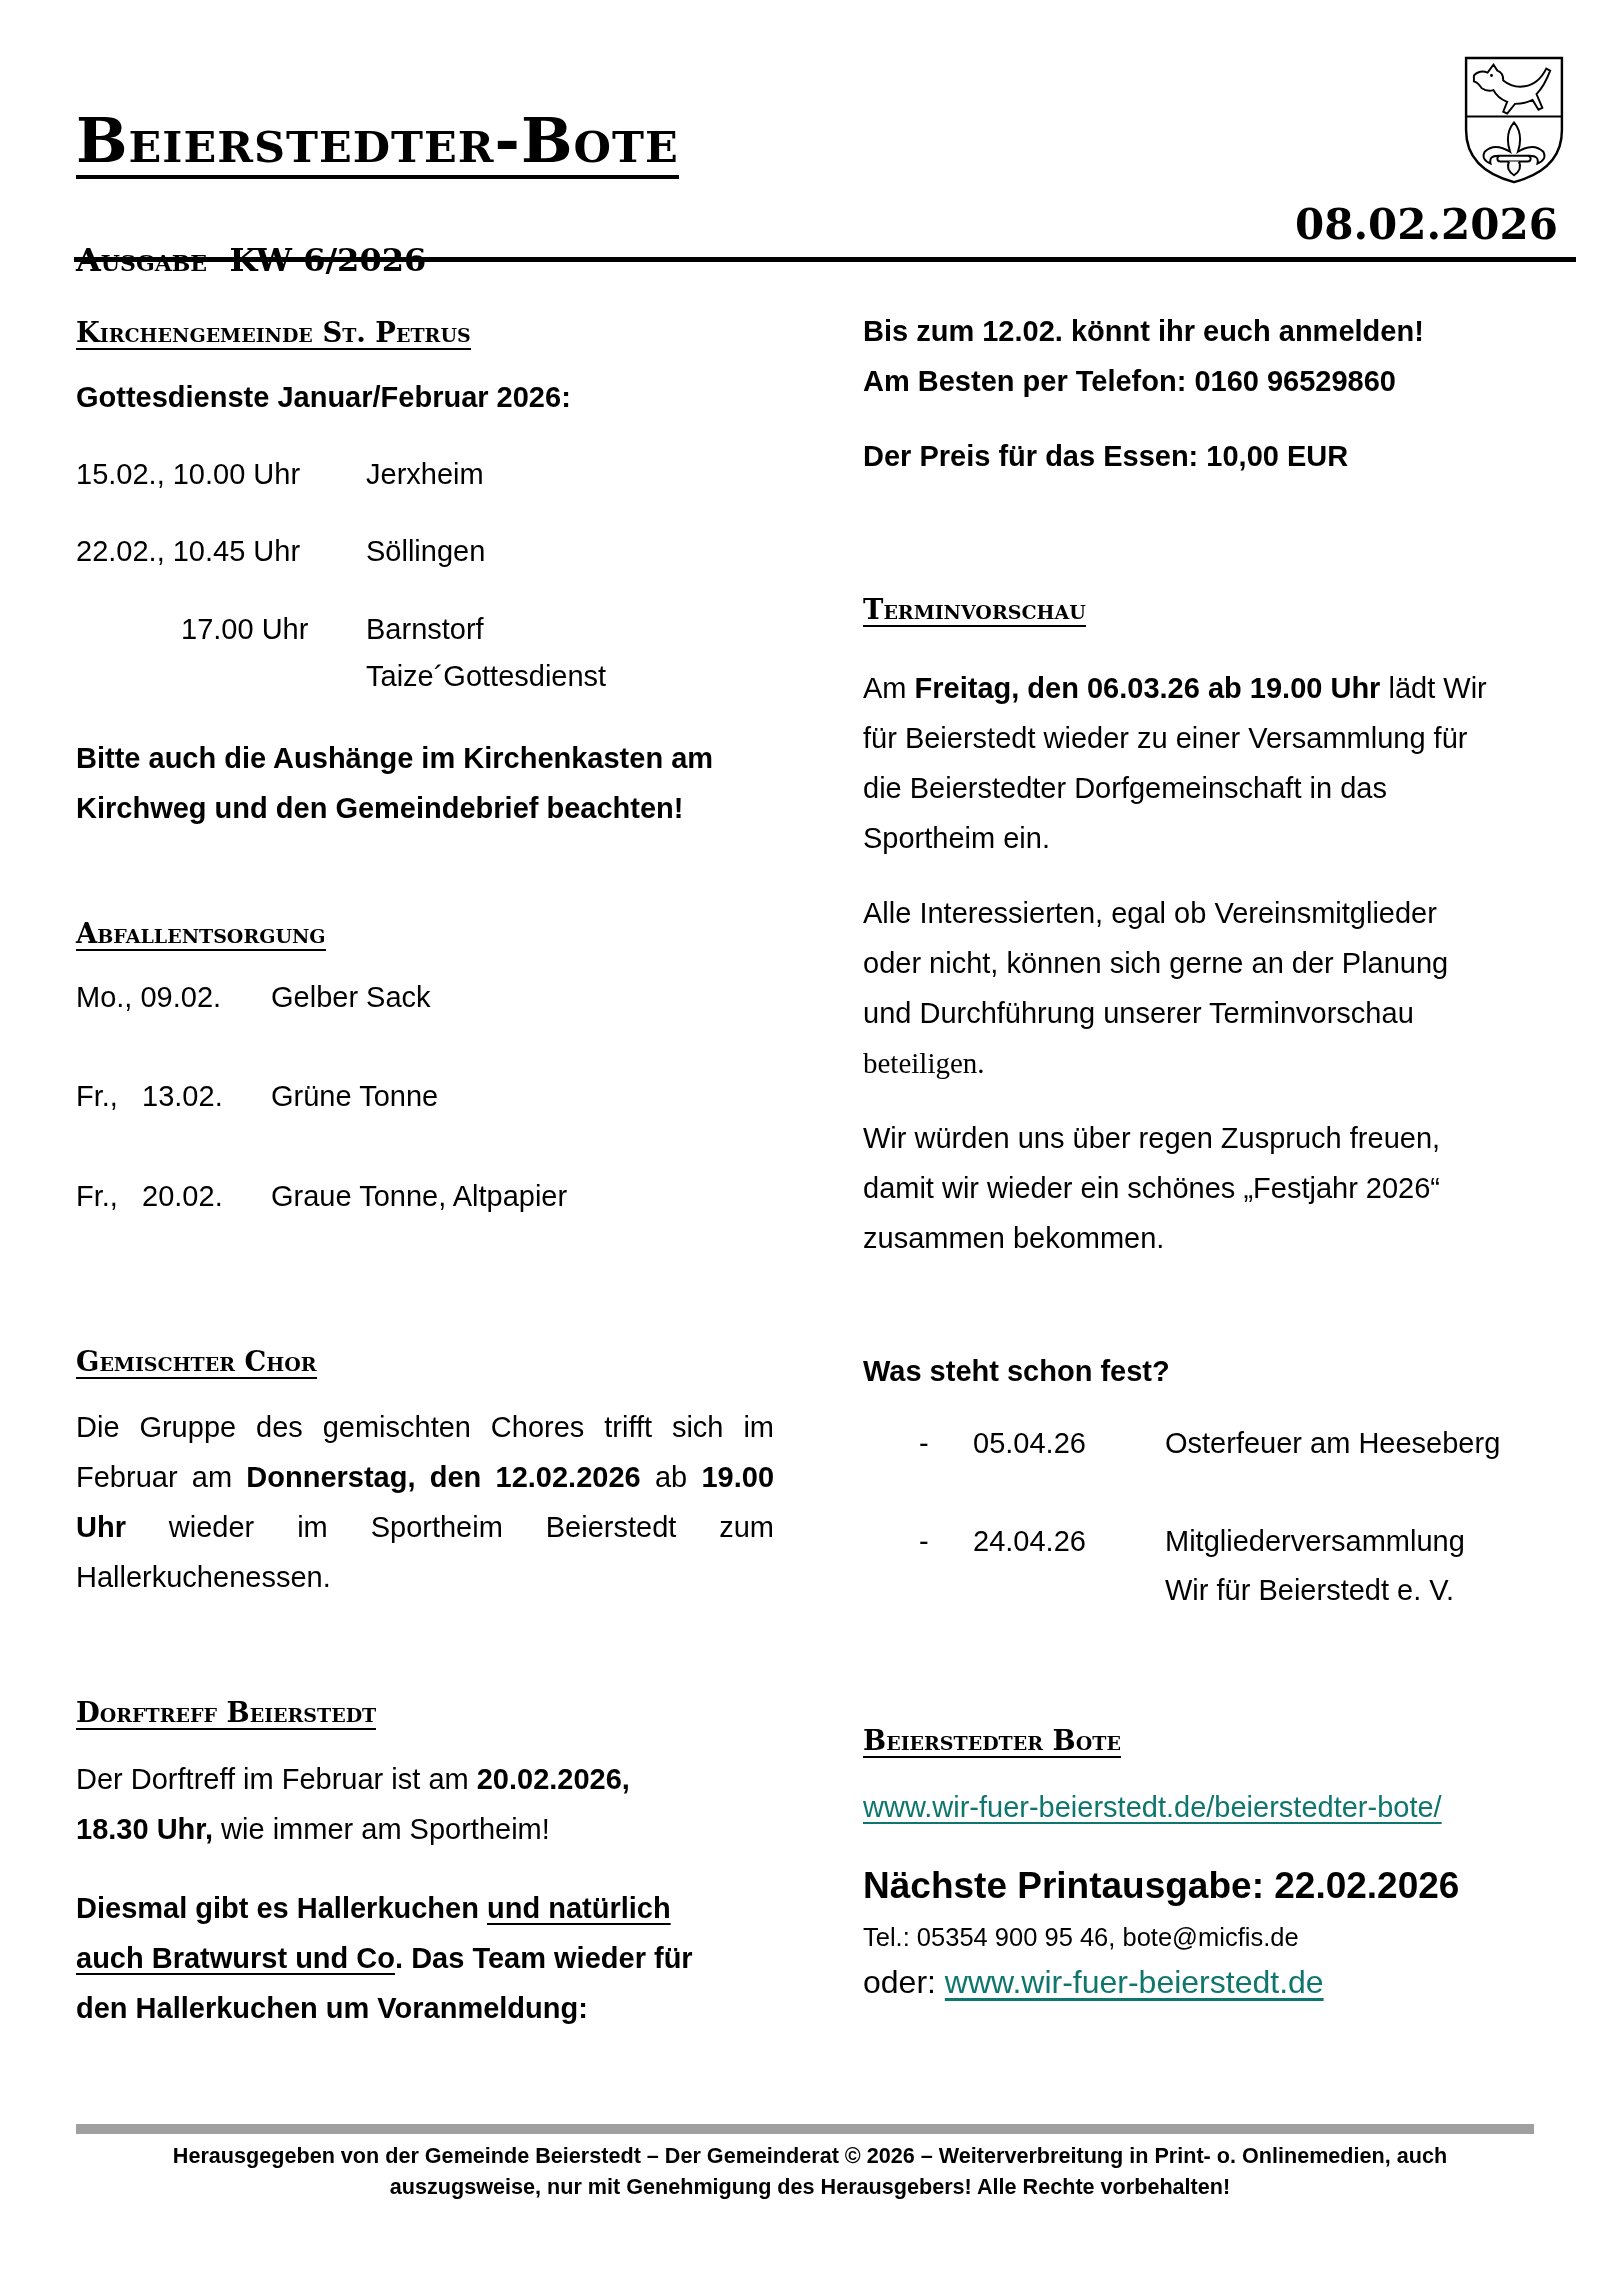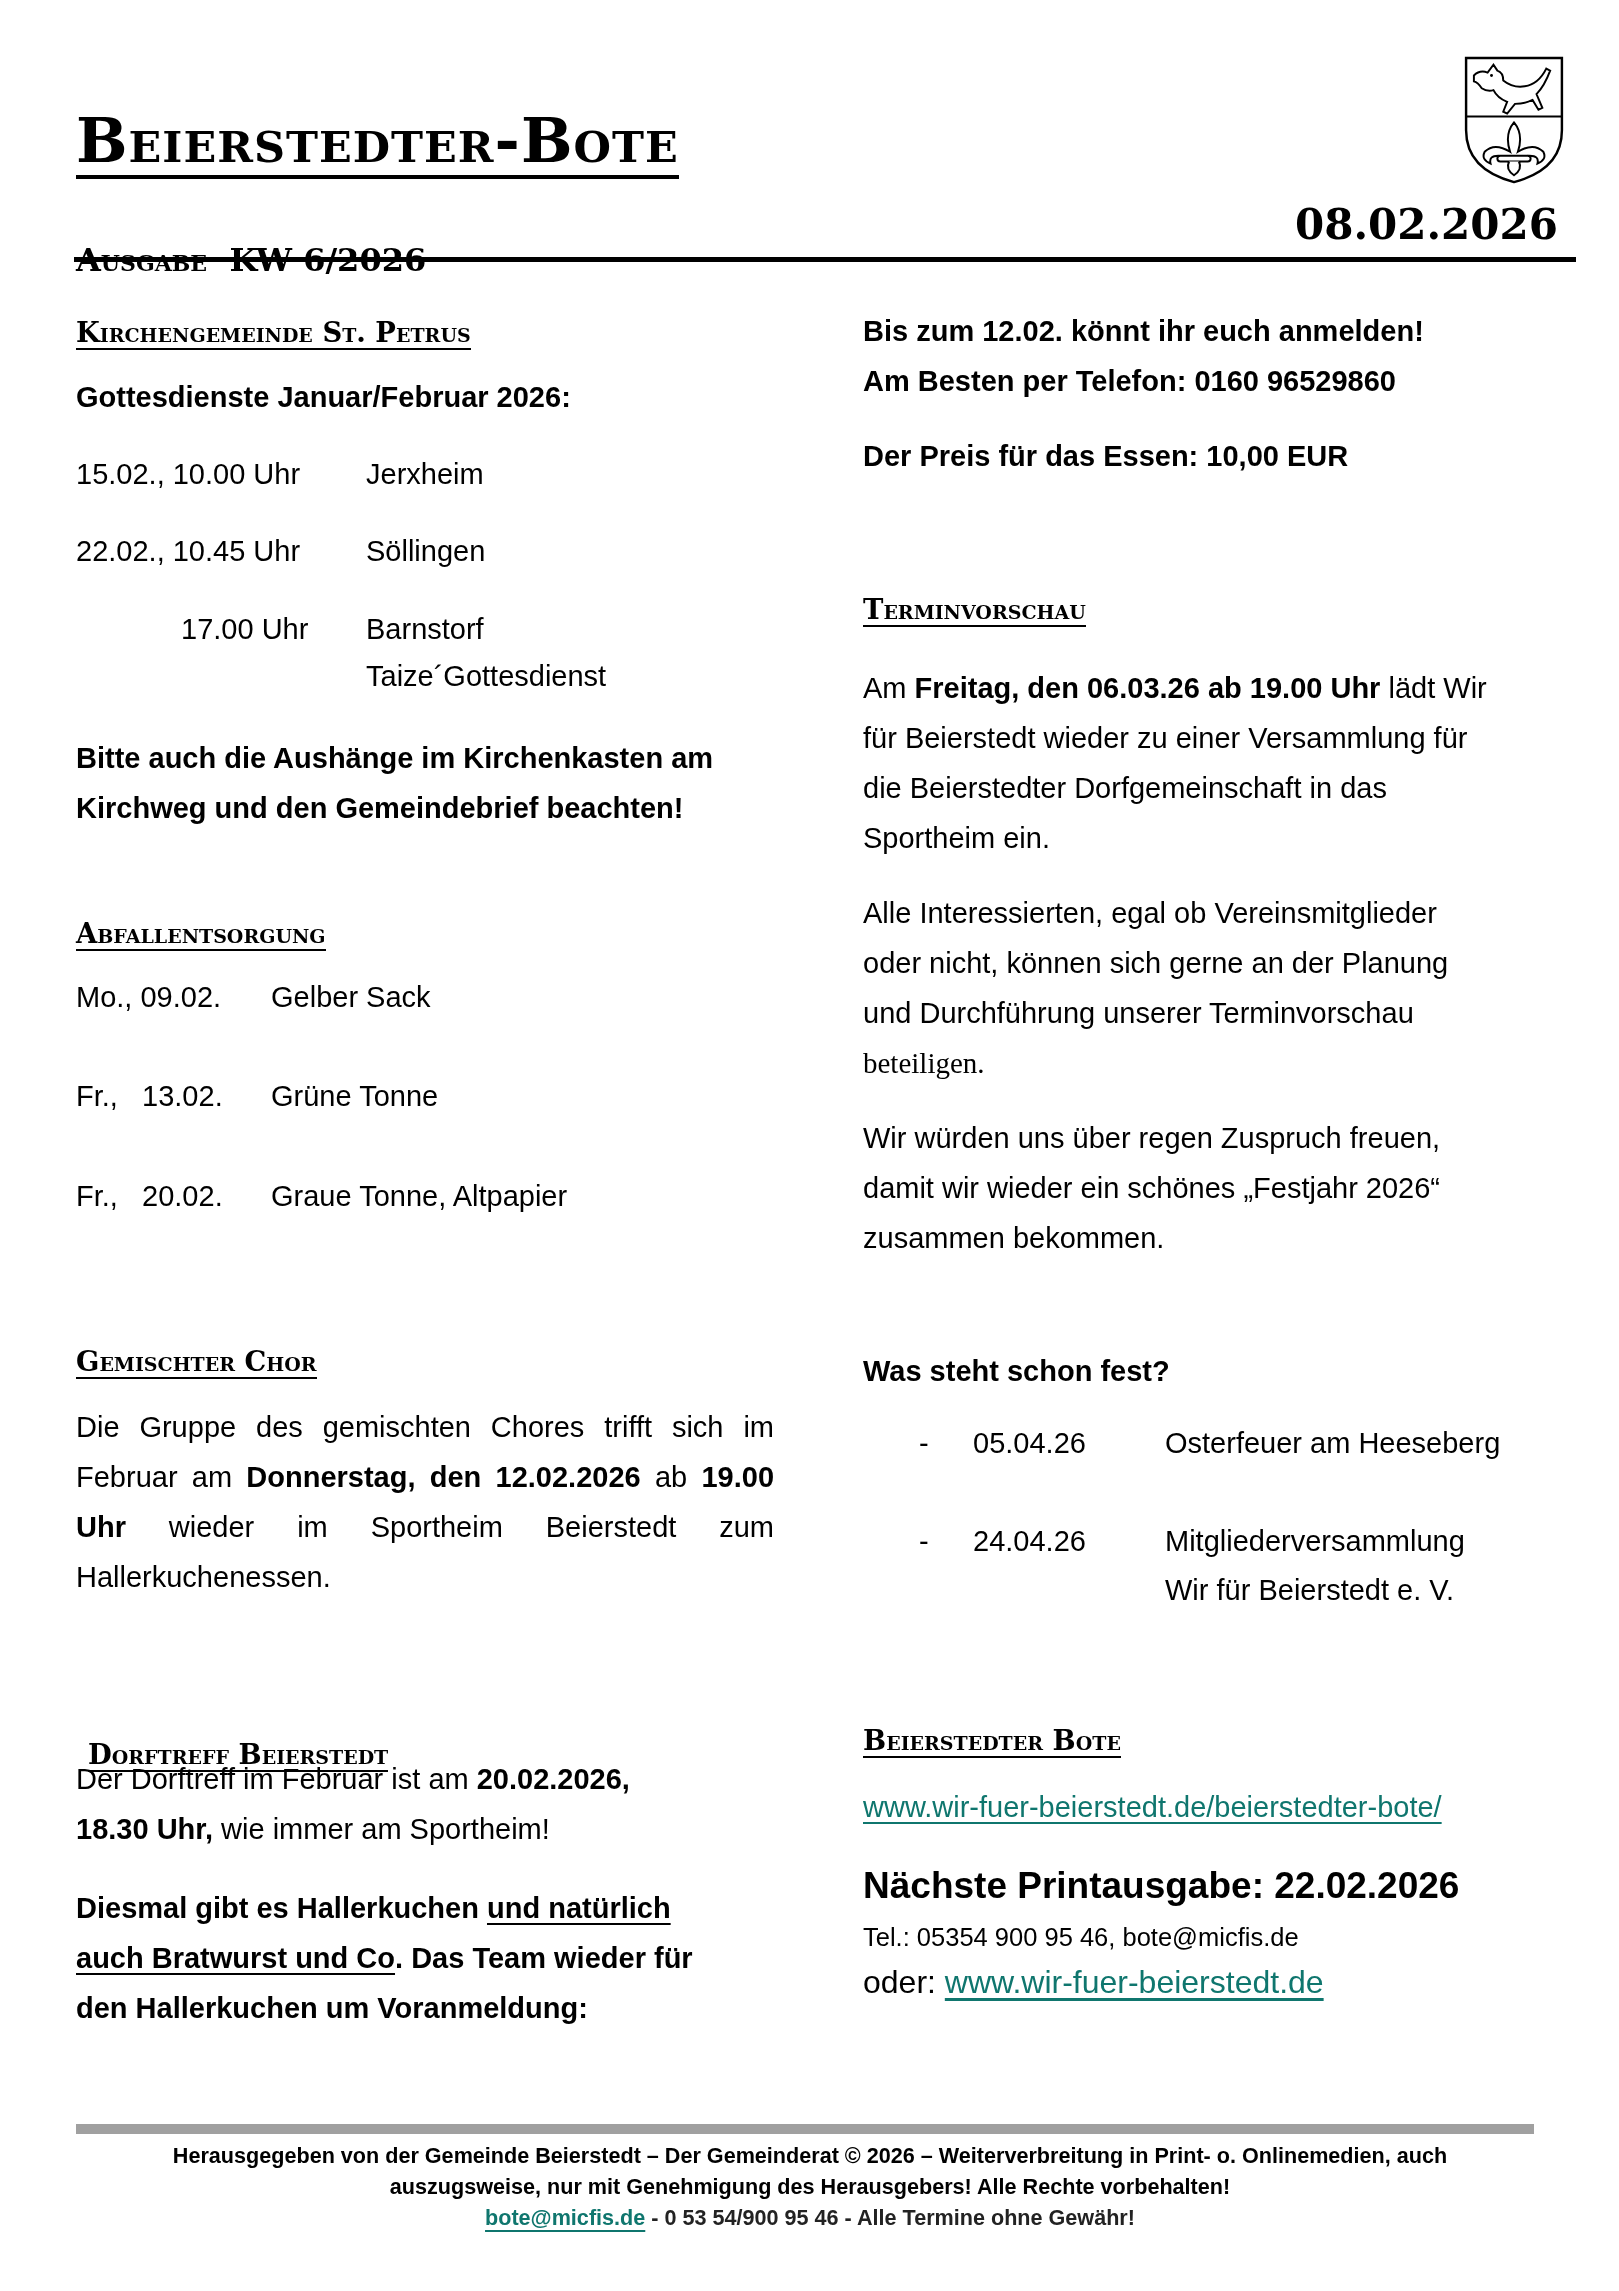--- a/index.html
+++ b/index.html
@@ -118,21 +118,21 @@
     <span class="c2" style="left:195px;">Grüne Tonne</span>
   </div>
   <div class="row" style="left:0; top:1179px;">
     <span class="c1" style="white-space:pre;">Fr.,   20.02.</span>
     <span class="c2" style="left:195px;">Graue Tonne, Altpapier</span>
   </div>
 
   <div class="sec-head serif" style="left:0; top:1348px;">Gemischter Chor</div>
   <div class="txt justify" style="left:0; top:1402px; width:698px;"><span>Die Gruppe des gemischten Chores trifft sich im Februar am </span><span class="b">Donnerstag, den 12.02.2026</span><span> ab </span><span class="b">19.00 Uhr</span><span> wieder im Sportheim Beierstedt zum Hallerkuchenessen.</span></div>
 
-  <div class="sec-head serif" style="left:12px; top:1699px;margin-top:42px;">Dorftreff Beierstedt</div>
+  <div class="sec-head serif" style="left:0; top:1699px;">Dorftreff Beierstedt</div>
   <div class="txt" style="left:0; top:1754px;"><span>Der Dorftreff im Februar ist am </span><span class="b">20.02.2026,</span></div>
   <div class="txt" style="left:0; top:1804px;"><span class="b">18.30 Uhr,</span><span> wie immer am Sportheim!</span></div>
 
   <div class="txt b" style="left:0; top:1883px;"><span>Diesmal gibt es Hallerkuchen </span><span class="u">und natürlich</span></div>
   <div class="txt b" style="left:0; top:1933px;"><span class="u">auch Bratwurst und Co</span><span>. Das Team wieder für</span></div>
   <div class="txt b" style="left:0; top:1983px;">den Hallerkuchen um Voranmeldung:</div>
 </div>
 
 <div id="col-right" class="col">
   <div class="txt b" style="left:0; top:306px;">Bis zum 12.02. könnt ihr euch anmelden!</div>
@@ -172,15 +172,14 @@
   <a class="txt u" style="left:0; top:1782px;">www.wir-fuer-beierstedt.de/beierstedter-bote/</a>
   <div class="txt b" style="left:0; top:1860px; font-size:37px; line-height:51px;">Nächste Printausgabe: 22.02.2026</div>
   <div class="txt" style="left:0; top:1918px; font-size:25.5px; line-height:39px;">Tel.: 05354 900 95 46, bote@micfis.de</div>
   <div class="txt" style="left:0; top:1960px; font-size:32px; line-height:45px;"><span>oder: </span><a class="u">www.wir-fuer-beierstedt.de</a></div>
 </div>
 
 <div id="footer-rule" class="abs"></div>
 <div id="footer" class="abs">
   <div>Herausgegeben von der Gemeinde Beierstedt – Der Gemeinderat © 2026 – Weiterverbreitung in Print- o. Onlinemedien, auch</div>
   <div>auszugsweise, nur mit Genehmigung des Herausgebers! Alle Rechte vorbehalten!</div>
-  <div class="line3"><a class="u">bote@micfis.de</a><span> - 0 53 54/900 95 46 - Alle Termine ohne Gewähr!</span></div>
 </div>
 
 
 </body></html>

